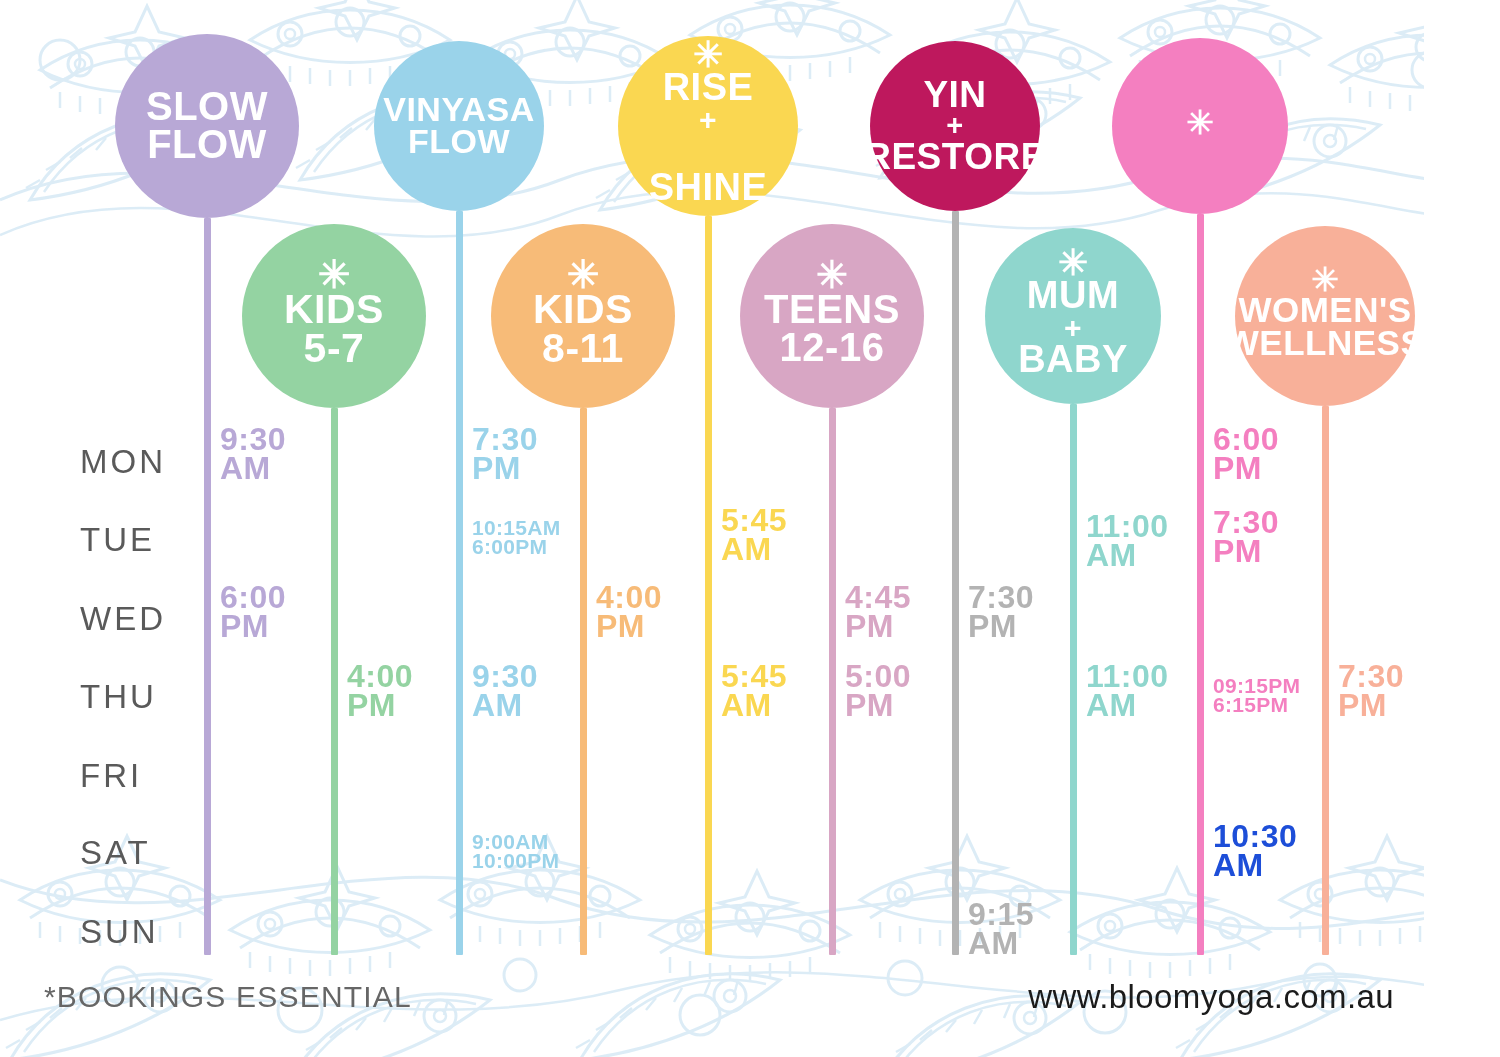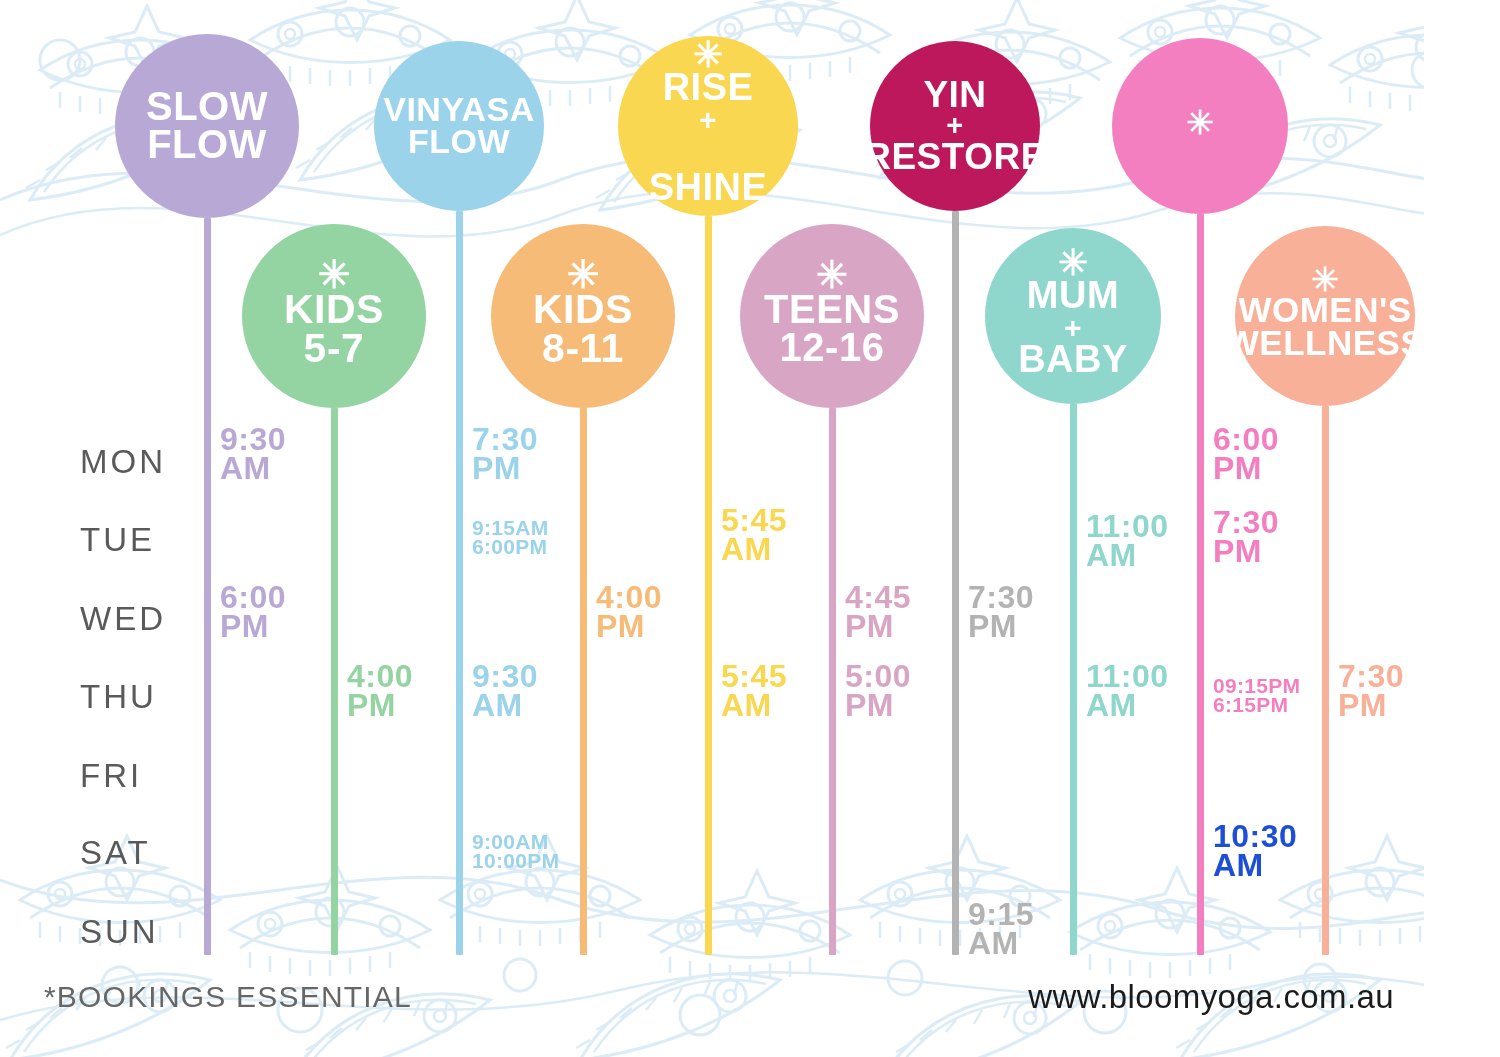--- a/index.html
+++ b/index.html
@@ -252,21 +252,21 @@
       </div>
       <div class="tm big" style="left: 347px; top: 662px; color: rgb(148, 211, 162);">
         <div>4:00</div>
         <div>PM</div>
       </div>
       <div class="tm big" style="left: 472px; top: 425px; color: rgb(154, 211, 234);">
         <div>7:30</div>
         <div>PM</div>
       </div>
       <div class="tm small" style="left: 472px; top: 518px; color: rgb(154, 211, 234);">
-        <div>9:15AM</div>
+        <div>10:15AM</div>
         <div>6:00PM</div>
       </div>
       <div class="tm big" style="left: 472px; top: 662px; color: rgb(154, 211, 234);">
         <div>9:30</div>
         <div>AM</div>
       </div>
       <div class="tm small" style="left: 472px; top: 832px; color: rgb(154, 211, 234);">
         <div>9:00AM</div>
         <div>10:00PM</div>
       </div>

